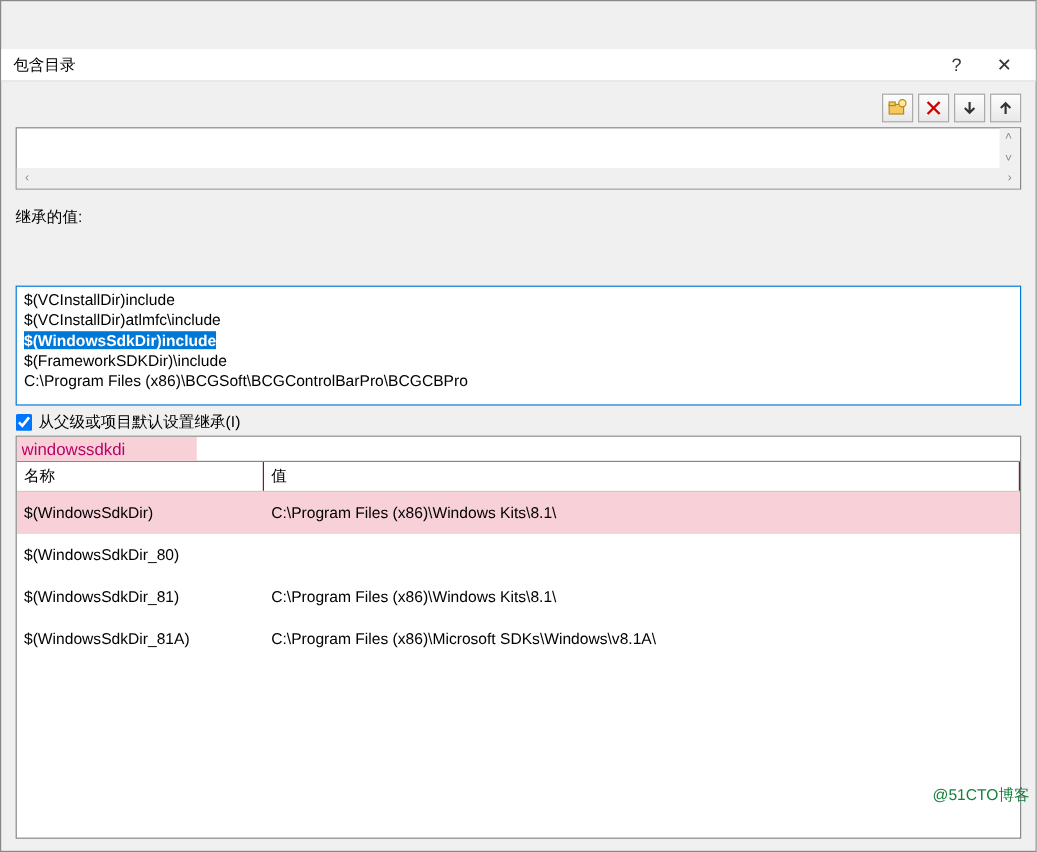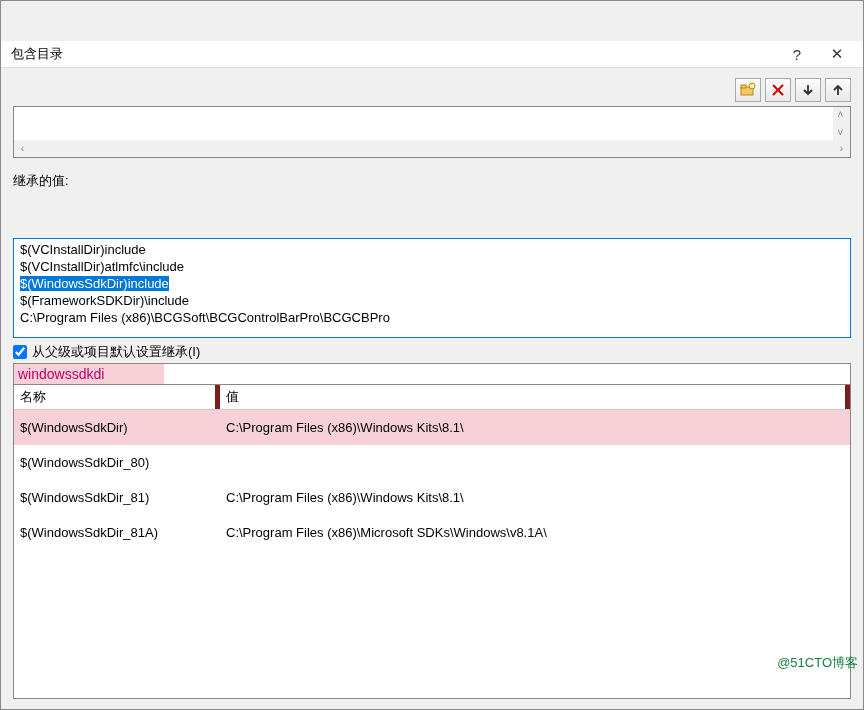--- a/index.html
+++ b/index.html
@@ -12,33 +12,33 @@
 .toolbar { display: flex; justify-content: flex-end; gap: 4px; margin-bottom: 4px; }
 .tool { width: 26px; height: 24px; border: 1px solid #aaa; background: linear-gradient(#fdfdfd,#e8e8e8); display: flex; align-items: center; justify-content: center; cursor: pointer; }
 .tool svg { width: 16px; height: 16px; }
 .editbox { border: 1px solid #888; background: #fff; height: 52px; position: relative; }
 .editbox .scroll-v { position: absolute; right: 0; top: 0; bottom: 17px; width: 17px; background: #f0f0f0; display: flex; flex-direction: column; justify-content: space-between; }
 .editbox .scroll-h { position: absolute; left: 0; right: 0; bottom: 0; height: 17px; background: #f0f0f0; display: flex; align-items: center; justify-content: space-between; padding: 0 1px; }
 .sbtn { width: 15px; height: 15px; display: flex; align-items: center; justify-content: center; color: #888; font-size: 10px; cursor: pointer; }
 .label { margin: 14px 0 4px 0; }
 .inherited { border: 1px solid #0078d7; background: #fff; height: 100px; overflow-y: scroll; padding: 2px; margin-top: 44px; }
 .inherited .line { padding: 1px 4px; white-space: nowrap; }
-.inherited .sel { background: #0078d7; color: #fff; display: inline-block; }
+.inherited .sel { background: #0078d7; color: #fff; display: inline-block; font-weight: bold; }
 .inherited::-webkit-scrollbar { width: 17px; }
 .inherited::-webkit-scrollbar-track { background: #f0f0f0; }
 .inherited::-webkit-scrollbar-thumb { background: #c1c1c1; }
 .checkrow { display: flex; align-items: center; gap: 5px; margin: 5px 0 2px 0; }
 .checkrow input { width: 14px; height: 14px; }
 .macros { border: 1px solid #888; background: #fff; flex: 0 0 auto; height: 336px; display: flex; flex-direction: column; overflow: hidden; }
 .filterrow { display: flex; align-items: center; border-bottom: 1px solid #888; background: #fff; }
 .filterrow input { border: none; outline: none; padding: 2px 4px; color: #b06; background: #f8d0d8; width: 150px; font-size: 14px; }
 .annot { color: #d00; font-size: 15px; padding-left: 20px; }
 .table { flex: 1; overflow: auto; }
 .thead { display: flex; border-bottom: 1px solid #ccc; background: #fff; }
-.th { padding: 3px 6px; border-right: 5px solid #7f1d1d; font-weight: normal; }
+.th { padding: 3px 6px; border-right: 1px solid #7f1d1d; font-weight: normal; }
 .th.name { width: 206px; flex: 0 0 206px; }
 .th.val { flex: 1; }
 .tr { display: flex; }
 .td { padding: 10px 6px; white-space: nowrap; }
 .td.name { width: 206px; flex: 0 0 206px; }
 .td.val { flex: 1; }
 .tr.hl .td { background: #f8d0d8; display:inline-block }
 .tr.hl { }
 .btnrow { display: flex; justify-content: flex-end; gap: 8px; padding: 12px 12px 12px 0; }
 .btn { min-width: 88px; height: 28px; border: 1px solid #999; background: #e1e1e1; cursor: pointer; padding: 0 10px; }

